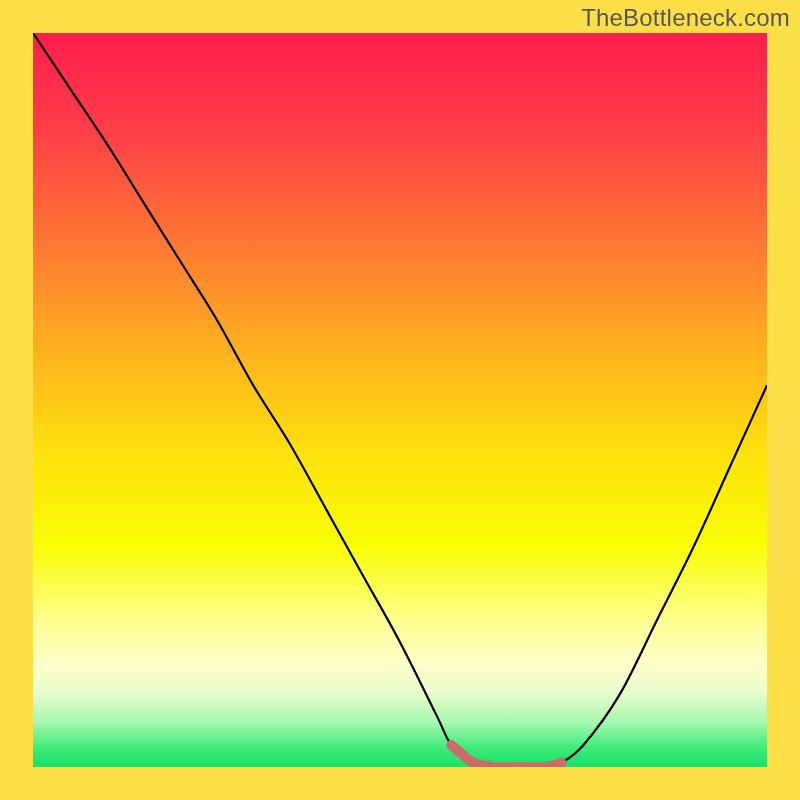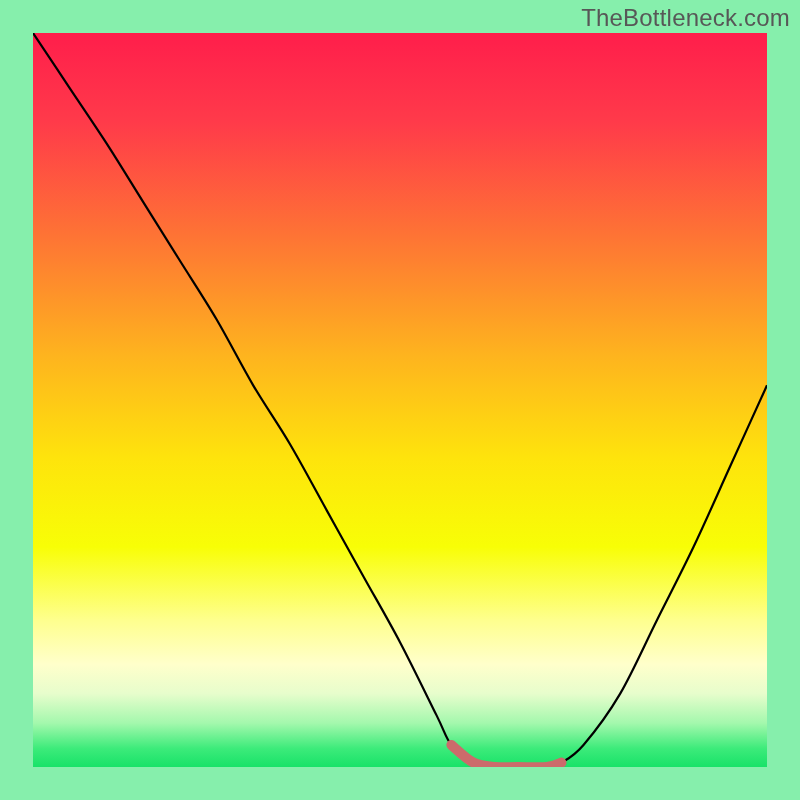--- a/index.html
+++ b/index.html
@@ -1,21 +1,21 @@
 <!DOCTYPE html>
 <html><head>
 <meta charset="utf-8">
 <style>
   * { margin: 0; padding: 0; box-sizing: border-box; }
   html, body { width: 800px; height: 800px; overflow: hidden; background: #000; }
   .container {
     position: relative;
     width: 800px;
     height: 800px;
-    background: #86efac;
+    background: #fde047;
     padding-left: 37px;
   }
   .watermark {
     position: absolute;
     top: 4px;
     right: 10px;
     font-family: Arial, Helvetica, sans-serif;
     font-size: 24px;
     font-weight: 500;
     color: #575757;

